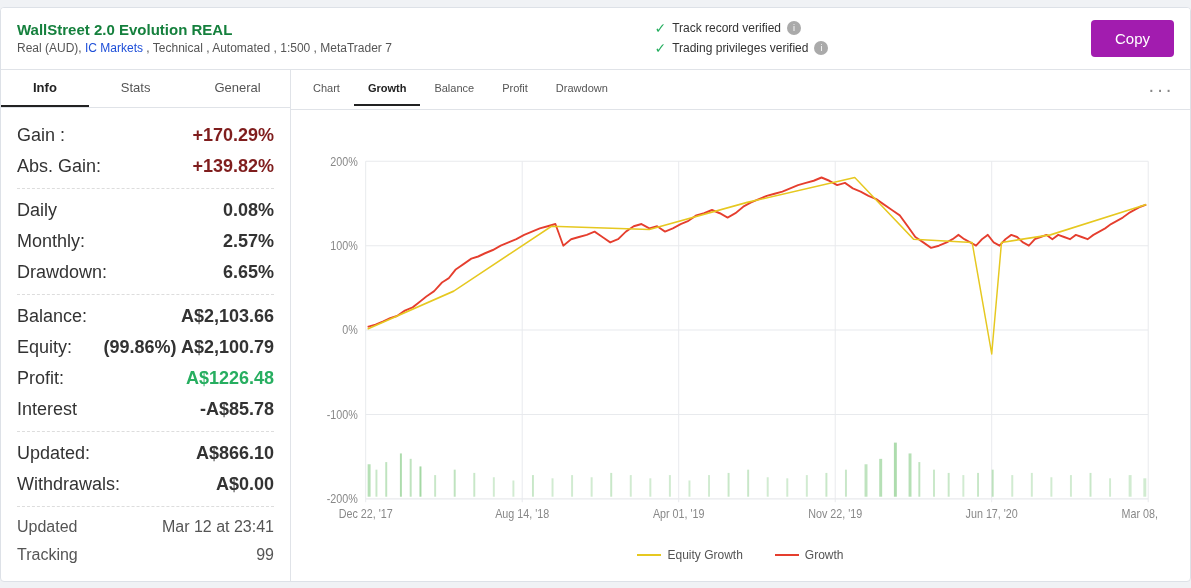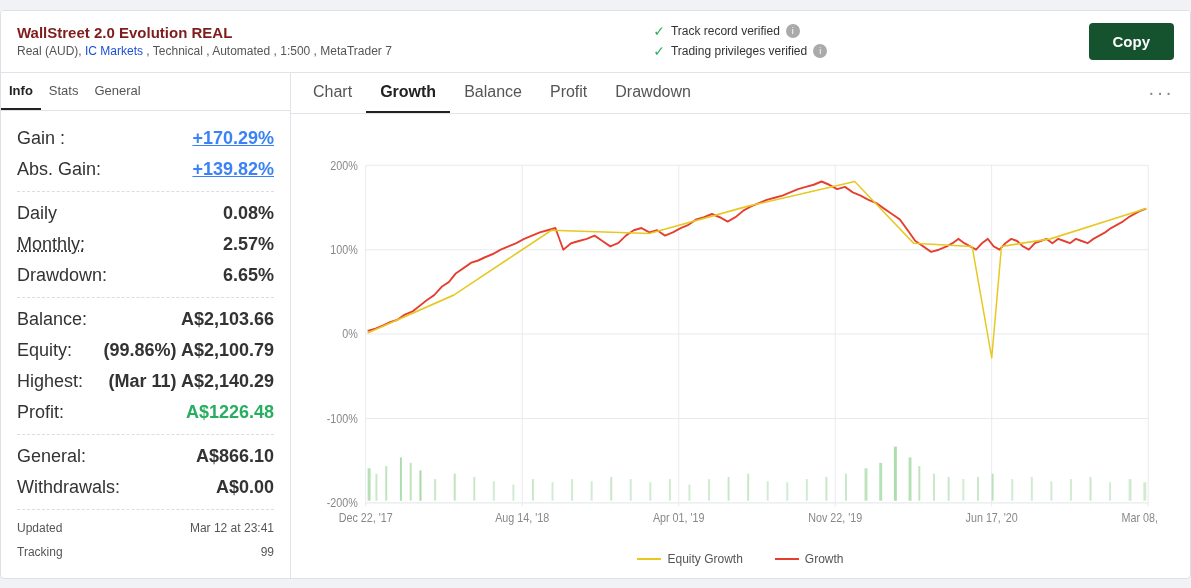--- a/index.html
+++ b/index.html
@@ -1,54 +1,54 @@
 <!DOCTYPE html>
 <html><head>
   <meta charset="utf-8">
   <style>
     * { box-sizing: border-box; margin: 0; padding: 0; }
     body { font-family: Arial, sans-serif; background: #f0f2f5; display: flex; justify-content: center; align-items: center; min-height: 100vh; }
     .container { width: 1191px; background: #fff; border: 1px solid #dde1e7; border-radius: 4px; overflow: hidden; }
     
     
     .header { display: flex; align-items: center; justify-content: space-between; padding: 12px 16px; border-bottom: 1px solid #e0e3e8; background: #fff; }
-    .header-left .title { font-size: 15px; font-weight: bold; color: #7f1d1d; }
+    .header-left .title { font-size: 15px; font-weight: bold; color: #15803d; }
     .header-left .subtitle { font-size: 12px; color: #555; margin-top: 3px; }
     .header-left .subtitle a { color: #1d4ed8; text-decoration: none; }
     .header-center { display: flex; flex-direction: column; gap: 4px; }
     .verified-item { display: flex; align-items: center; gap: 6px; font-size: 12px; color: #333; }
     .check-icon { color: #27ae60; font-size: 14px; }
     .info-icon { display: inline-flex; align-items: center; justify-content: center; width: 14px; height: 14px; border-radius: 50%; background: #aaa; color: #fff; font-size: 9px; cursor: pointer; }
-    .copy-btn { background: #14532d; color: #fff; border: none; border-radius: 4px; padding: 10px 24px; font-size: 15px; font-weight: bold; cursor: pointer; }
+    .copy-btn { background: #a21caf; color: #fff; border: none; border-radius: 4px; padding: 10px 24px; font-size: 15px; font-weight: normal; cursor: pointer; }
     
     
     .body { display: flex; }
     
     
     .left-panel { width: 290px; min-width: 290px; border-right: 1px solid #e0e3e8; }
     .tabs-row { display: flex; border-bottom: 1px solid #e0e3e8; }
-    .tab { padding: 10px 8px; font-size: 13px; cursor: pointer; color: #555; border-bottom: 2px solid transparent; }
+    .tab { padding: 10px 32px; font-size: 13px; cursor: pointer; color: #555; border-bottom: 2px solid transparent; }
     .tab.active { color: #222; border-bottom: 2px solid #222; font-weight: bold; }
     
     .stats-content { padding: 12px 16px; }
     .stat-row { display: flex; justify-content: space-between; align-items: center; padding: 5px 0; font-size: 18px; }
     .stat-label { color: #333; }
-    .stat-label.underline { text-decoration: underline; text-decoration-style: dotted; cursor: default; }
+    .stat-label.underline { text-decoration-style: dotted; cursor: default; }
     .stat-value { color: #333; font-weight: bold; }
-    .stat-value.green { color: #3b82f6; font-weight: bold; text-decoration: underline; }
+    .stat-value.green { color: #7f1d1d; font-weight: bold; }
     .stat-value.green-normal { color: #27ae60; }
     .divider { border: none; border-top: 1px dashed #ddd; margin: 6px 0; }
     
-    .updated-row { display: flex; justify-content: space-between; font-size: 12px; color: #555; padding: 5px 0; }
+    .updated-row { display: flex; justify-content: space-between; font-size: 16px; color: #555; padding: 5px 0; }
     
     
     .right-panel { flex: 1; padding: 0; }
     .chart-tabs-row { display: flex; align-items: center; justify-content: space-between; border-bottom: 1px solid #e0e3e8; padding: 0 8px; }
     .chart-tabs { display: flex; }
-    .chart-tab { padding: 10px 14px; font-size: 16px; cursor: pointer; color: #555; border-bottom: 2px solid transparent; }
+    .chart-tab { padding: 10px 14px; font-size: 11px; cursor: pointer; color: #555; border-bottom: 2px solid transparent; }
     .chart-tab.active { color: #222; border-bottom: 2px solid #222; font-weight: bold; }
     .more-dots { font-size: 20px; color: #888; cursor: pointer; letter-spacing: 2px; padding: 8px; }
     
     
     .chart-area { padding: 8px 32px 0 16px; position: relative; height: 430px; }
     .chart-svg { width: 100%; height: 100%; }
     
     
     .chart-legend { display: flex; justify-content: center; gap: 32px; padding: 8px 0 12px 0; font-size: 12px; color: #555; }
     .legend-item { display: flex; align-items: center; gap: 6px; }
@@ -116,30 +116,30 @@
         <hr class="divider">
         <div class="stat-row">
           <span class="stat-label">Balance:</span>
           <span class="stat-value">A$2,103.66</span>
         </div>
         <div class="stat-row">
           <span class="stat-label">Equity:</span>
           <span class="stat-value">(99.86%) A$2,100.79</span>
         </div>
         <div class="stat-row">
-          <span class="stat-label">Highest:</span>
-          <span class="stat-value">(Mar 11) A$2,140.29</span>
-        </div>
-        <div class="stat-row">
           <span class="stat-label">Profit:</span>
           <span class="stat-value green-normal">A$1226.48</span>
         </div>
+        <div class="stat-row">
+          <span class="stat-label">Interest</span>
+          <span class="stat-value">-A$85.78</span>
+        </div>
         <hr class="divider">
         <div class="stat-row">
-          <span class="stat-label">General:</span>
+          <span class="stat-label">Updated:</span>
           <span class="stat-value">A$866.10</span>
         </div>
         <div class="stat-row">
           <span class="stat-label">Withdrawals:</span>
           <span class="stat-value">A$0.00</span>
         </div>
         <hr class="divider">
         <div class="updated-row">
           <span>Updated</span>
           <span>Mar 12 at 23:41</span>

